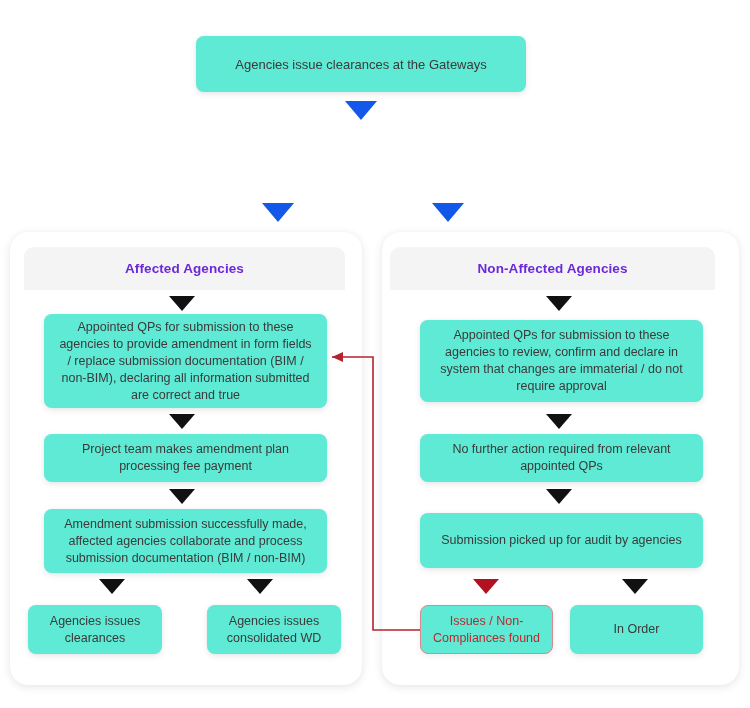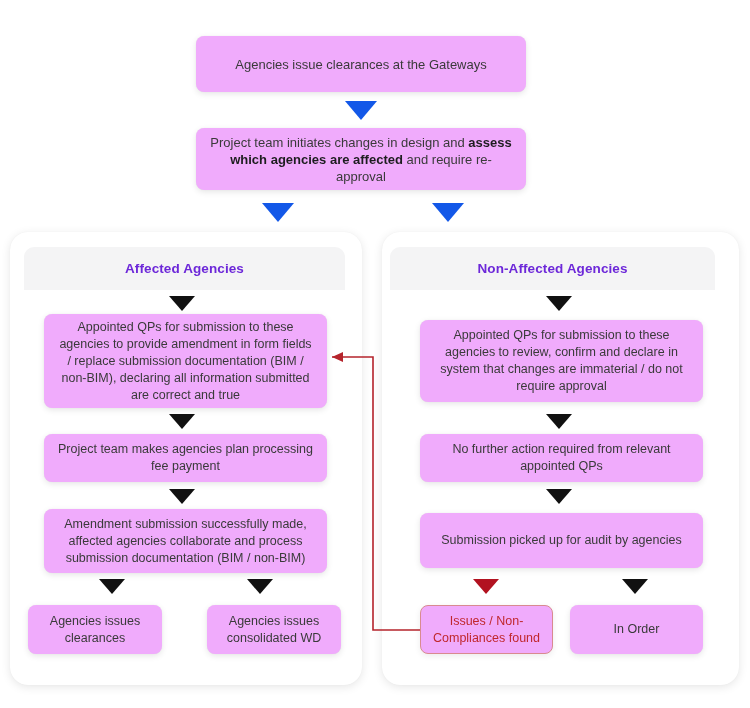--- a/index.html
+++ b/index.html
@@ -17,21 +17,21 @@
   }
   #canvas {
     position: relative;
     width: 750px;
     height: 708px;
   }
 
   
   .card {
     position: absolute;
-    background: #f0abfc;
+    background: #5eead4;
     border-radius: 8px;
     box-shadow: 0 2px 6px rgba(0,0,0,0.10), 0 0 1px rgba(0,0,0,0.08);
     display: flex;
     align-items: center;
     text-align: center;
     box-sizing: border-box;
     padding: 6px 12px;
   }
   .card .txt {
     font-size: 12.5px;
@@ -101,45 +101,40 @@
 <body>
 
 <div id="canvas">
 
   <div class="card top" style="left:196px; top:36px; width:330px; height:56px;">
     <span class="txt">Agencies issue clearances at the Gateways</span>
   </div>
 
   <div class="arrow blue" style="left:345px; top:101px; border-left-width:16px; border-right-width:16px; border-top-width:19px;"></div>
 
-  <div class="card top" style="left:196px; top:128px; width:330px; height:62px;">
-    <span class="txt">
-      <span>Project team initiates changes in design and </span><span class="bold">assess which agencies are affected</span><span> and require re-approval</span>
-    </span>
-  </div>
 
   <div class="arrow blue" style="left:262px; top:203px; border-left-width:16px; border-right-width:16px; border-top-width:19px;"></div>
   <div class="arrow blue" style="left:432px; top:203px; border-left-width:16px; border-right-width:16px; border-top-width:19px;"></div>
 
   <div class="panel" style="left:10px; top:232px; width:352px; height:453px;"></div>
 
   <div class="panel-header" style="left:24px; top:247px; width:321px; height:43px;">
     <span class="txt">Affected Agencies</span>
   </div>
 
   <div class="arrow black" style="left:169px; top:296px; border-left-width:13px; border-right-width:13px; border-top-width:15px;"></div>
 
   <div class="card" style="left:44px; top:314px; width:283px; height:94px;">
     <span class="txt">Appointed QPs for submission to these agencies to provide amendment in form fields / replace submission documentation (BIM / non-BIM), declaring all information submitted are correct and true</span>
   </div>
 
   <div class="arrow black" style="left:169px; top:414px; border-left-width:13px; border-right-width:13px; border-top-width:15px;"></div>
 
   <div class="card" style="left:44px; top:434px; width:283px; height:48px;">
-    <span class="txt">Project team makes agencies plan processing fee payment</span>
+    <span class="txt">Project team makes amendment plan processing fee payment</span>
   </div>
 
   <div class="arrow black" style="left:169px; top:489px; border-left-width:13px; border-right-width:13px; border-top-width:15px;"></div>
 
   <div class="card" style="left:44px; top:509px; width:283px; height:64px;">
     <span class="txt">Amendment submission successfully made, affected agencies collaborate and process submission documentation (BIM / non-BIM)</span>
   </div>
 
   <div class="arrow black" style="left:99px; top:579px; border-left-width:13px; border-right-width:13px; border-top-width:15px;"></div>
   <div class="arrow black" style="left:247px; top:579px; border-left-width:13px; border-right-width:13px; border-top-width:15px;"></div>

